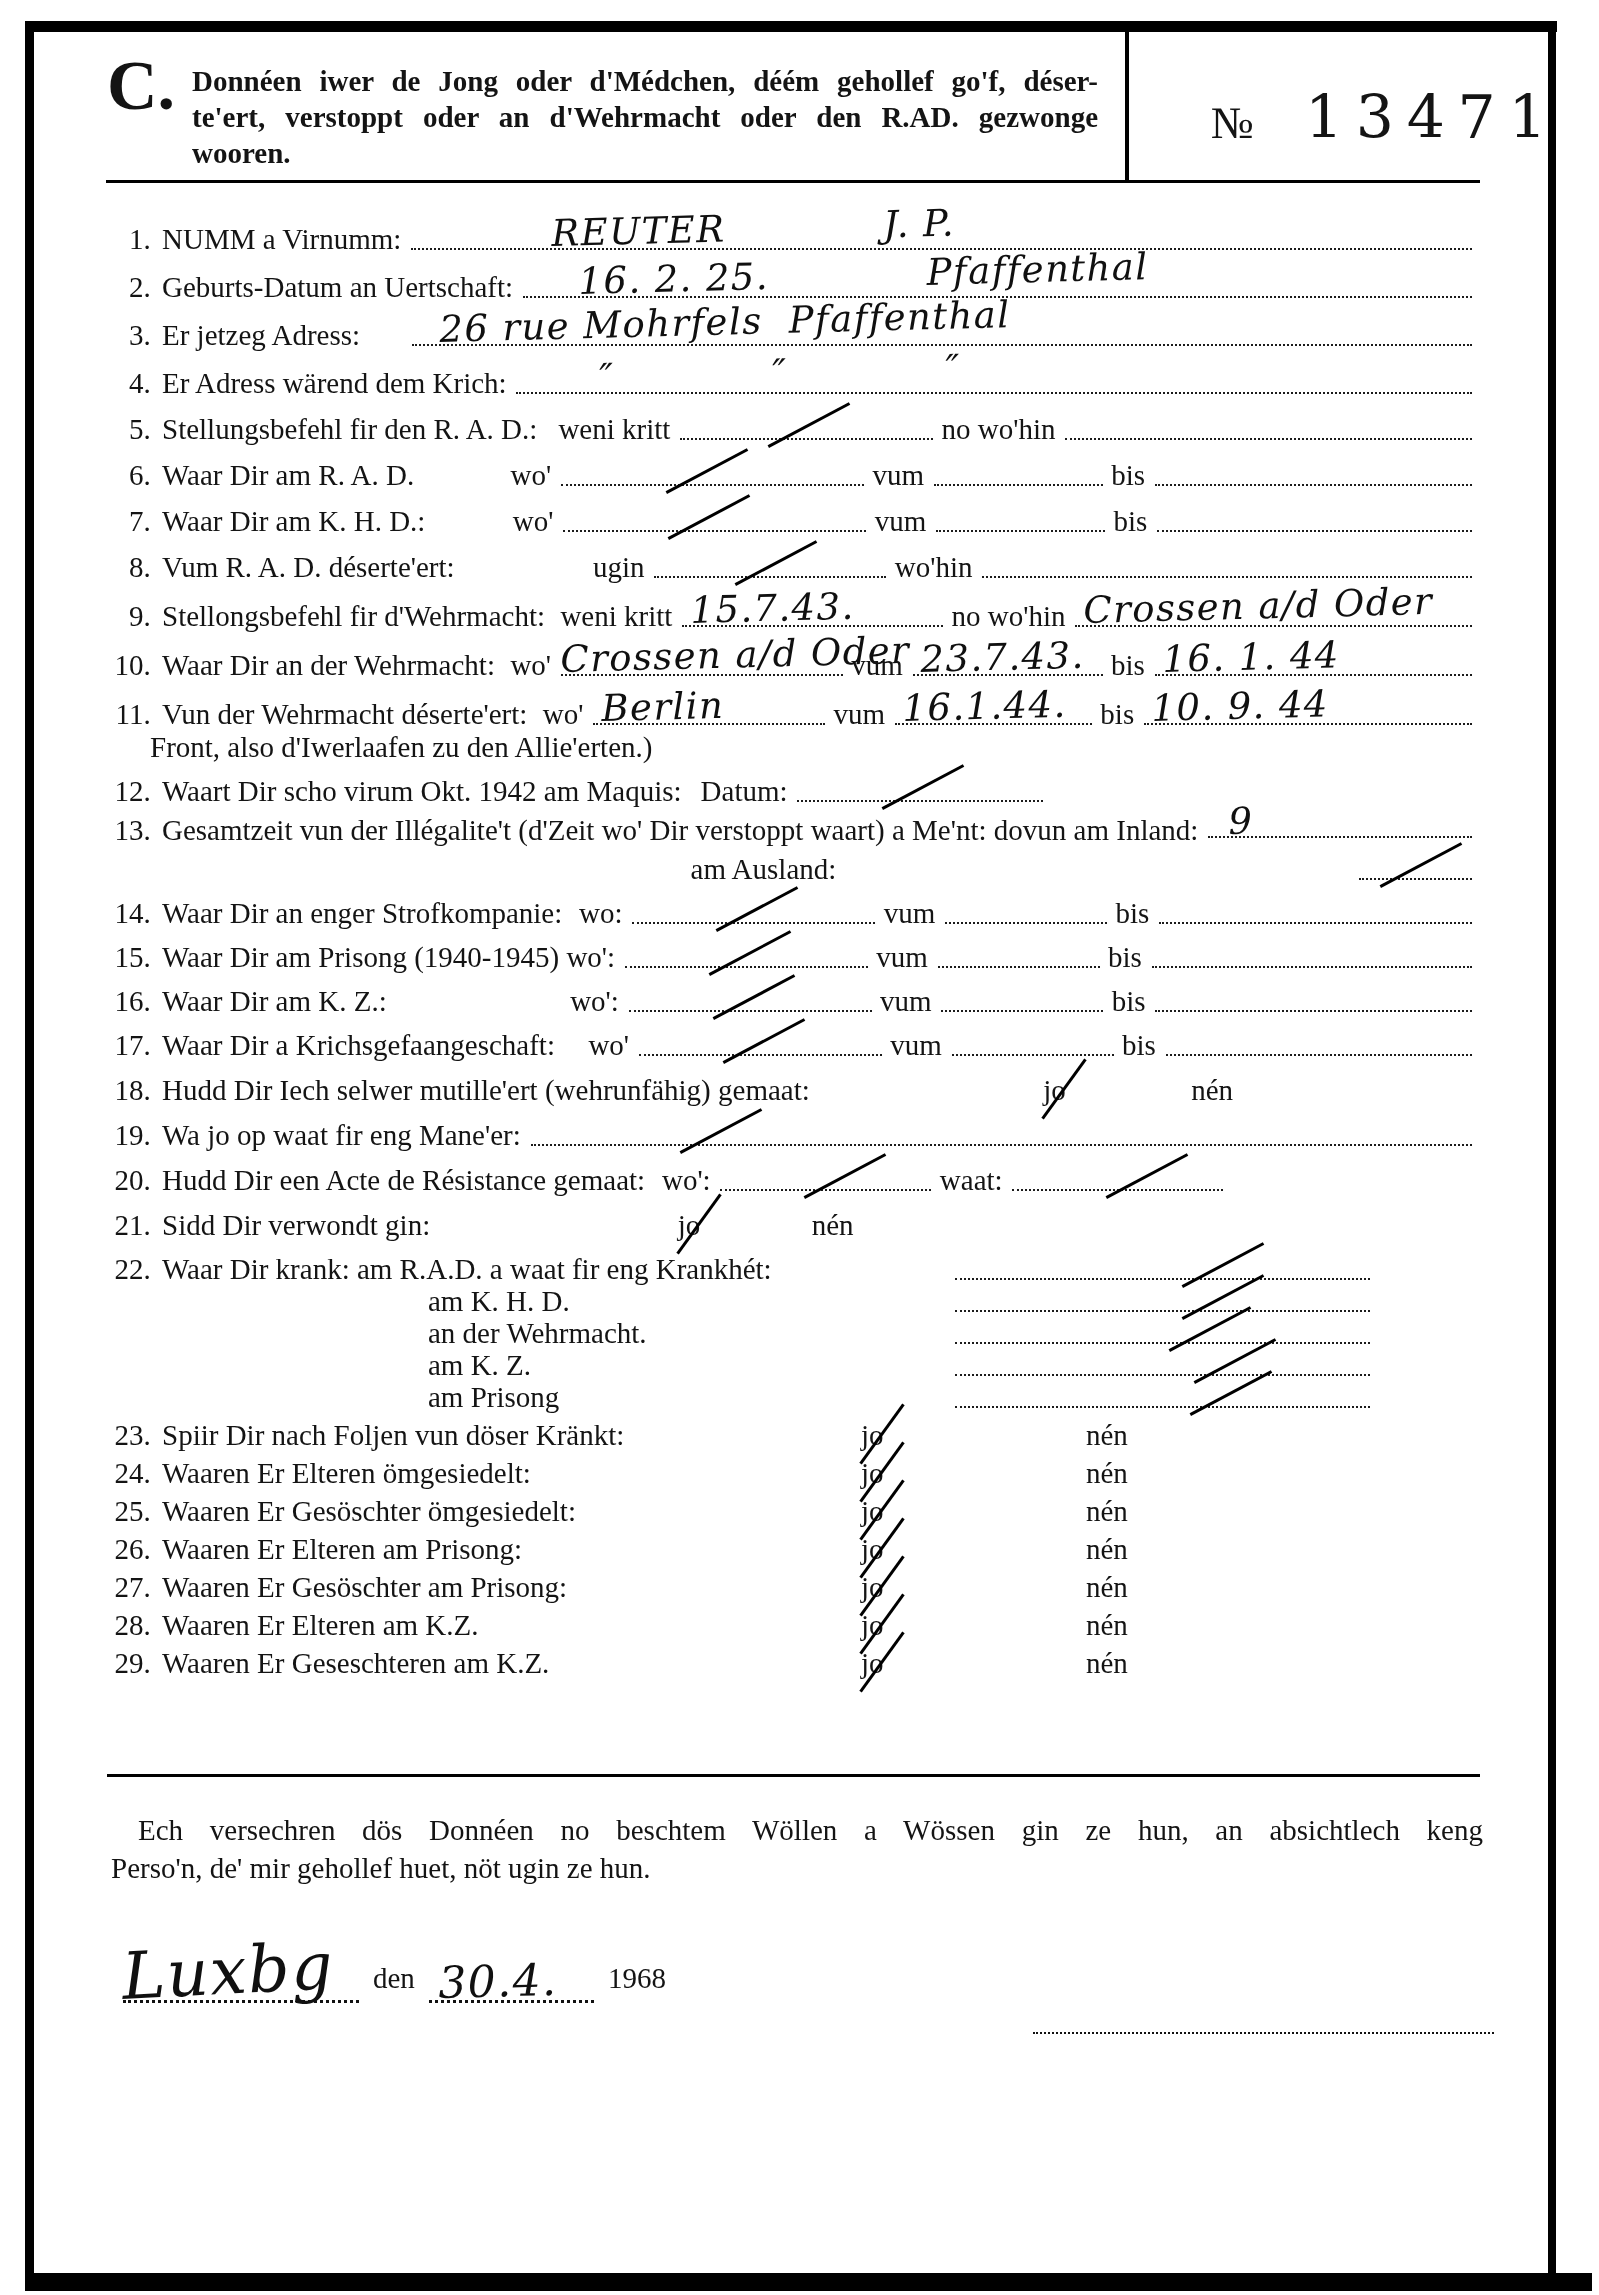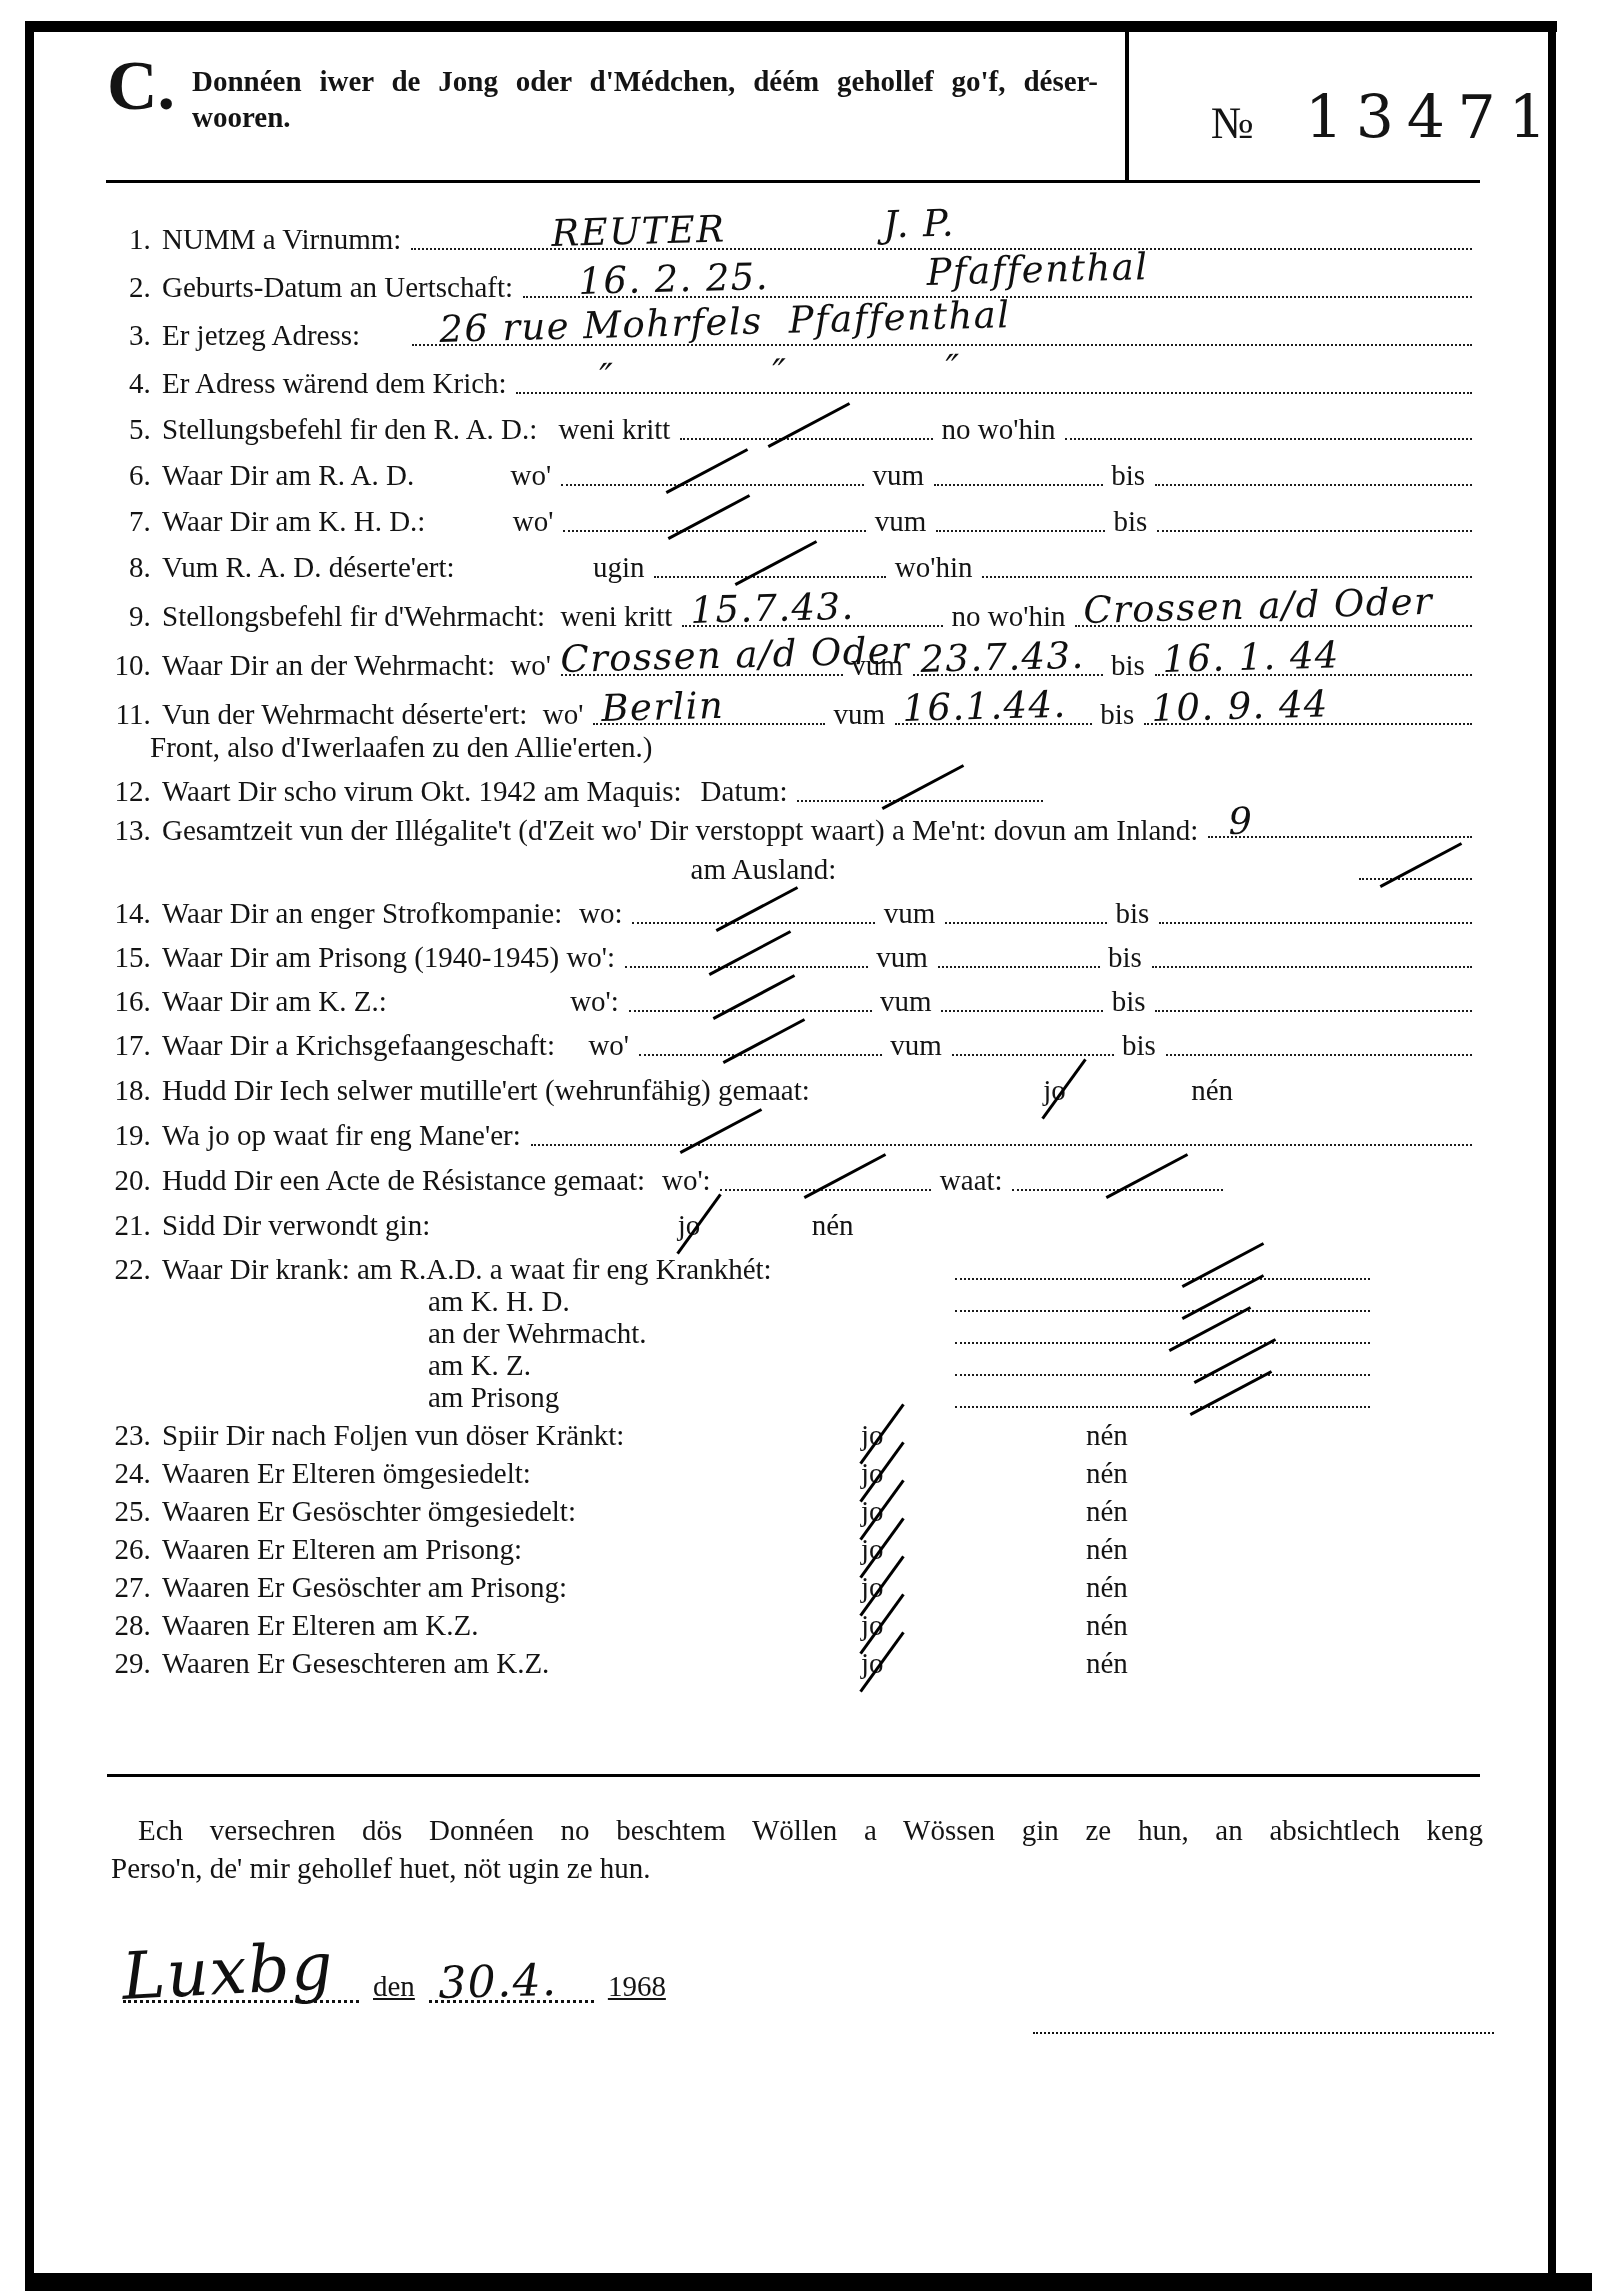--- a/index.html
+++ b/index.html
@@ -39,21 +39,21 @@
   .jo .strike{position:absolute;left:50%;top:45%;width:73px;height:0;border-top:3.5px solid #000;
               transform:translate(-50%,-50%) rotate(-54deg);}
   .nen{flex:0 0 auto;font-size:29px;}
   
   .decl-rule{position:absolute;left:107px;top:1774px;width:1373px;height:2.8px;background:#000;}
   .decl{position:absolute;left:111px;top:1811px;width:1372px;font-size:29px;line-height:38px;}
   .decl-l1{display:block;text-align:justify;text-align-last:justify;text-indent:27px;}
   .decl-l2{display:block;}
   
   .sig{position:absolute;left:123px;top:1924px;display:flex;align-items:flex-end;height:79px;}
-  .sig .lbl{margin:0 14px;padding-bottom:0;text-decoration:underline;}
+  .sig .lbl{margin:8px 14px;padding-bottom:0;}
   .sig-place{position:relative;width:236px;border-bottom:3.5px dotted #111;height:100%;flex:0 0 auto;}
   .sig-place .hw{font-size:65px;bottom:-14px;left:1.4px;transform:rotate(-3deg);}
   .sig-date{position:relative;width:165px;border-bottom:3.5px dotted #111;height:100%;flex:0 0 auto;}
   .sig-date .hw{font-size:44px;bottom:-8.4px;left:10px;}
   .sig-line-right{position:absolute;left:1033px;top:2032px;width:461px;border-bottom:2.8px dotted #111;}
   
   .ftable{position:absolute;left:32px;top:2115px;width:1525px;height:159px;}
   .ft-top{position:absolute;left:0;top:0;width:100%;height:12.7px;background:#000;}
   .ft-v{position:absolute;top:12.7px;width:2.8px;height:146px;background:#000;}
   .ft-dot{position:absolute;height:0;border-bottom:2.8px dotted #222;}
@@ -65,20 +65,21 @@
 <div class="page">
 
   <div class="b-top"></div>
   <div class="b-left"></div>
   <div class="b-right"></div>
   <div class="b-bottom"></div>
 
   <div class="sec-letter">C.</div>
   <div class="hdr-text">
     <span class="hdr-line just">Donnéen iwer de Jong oder d'Médchen, déém gehollef go'f, déser-</span>
+    <span class="hdr-line just">te'ert, verstoppt oder an d'Wehrmacht oder den R.AD. gezwonge</span>
     <span class="hdr-line">wooren.</span>
   </div>
   <div class="hdr-divider"></div>
   <div class="hdr-no">
     <span class="no-sym">№</span>
     <span class="no-digits">13471</span>
   </div>
   <div class="hdr-rule"></div>
 
   <div class="rows">

